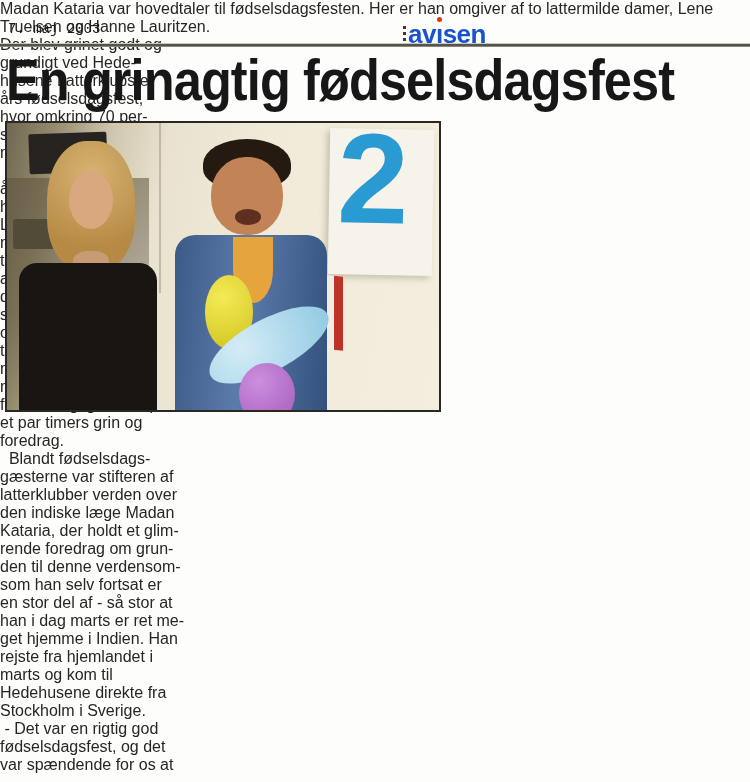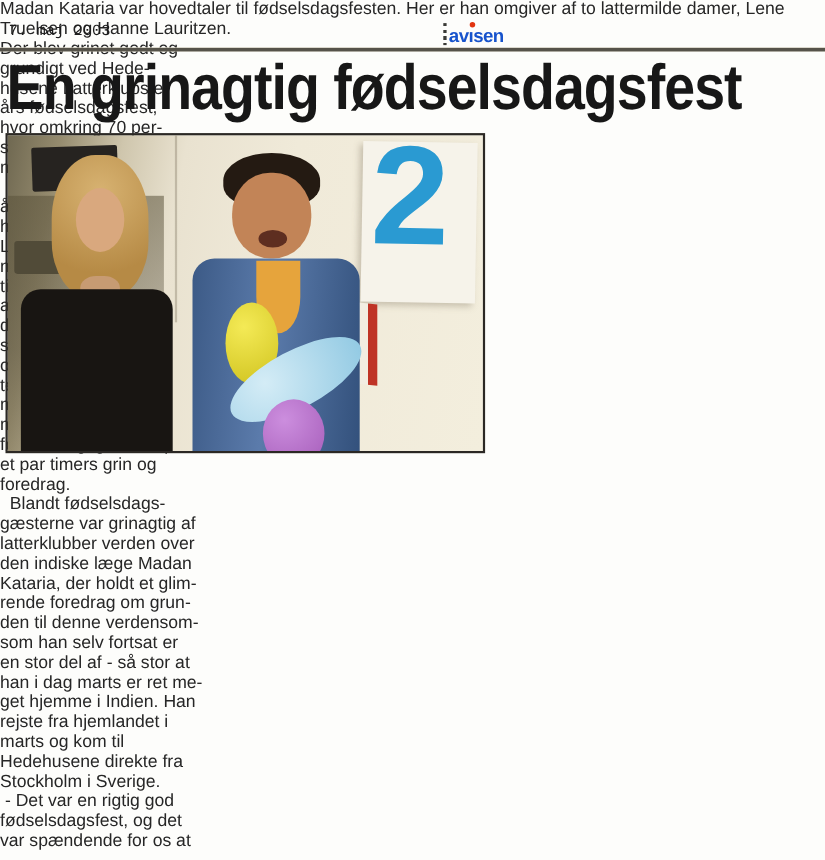--- a/index.html
+++ b/index.html
@@ -1,20 +1,20 @@
 <!DOCTYPE html>
 <html><head>
 <meta charset="utf-8">
 <style>
   html,body{margin:0;padding:0;background:#e9e9e9;}
   .page{position:relative;width:750px;height:782px;background:#fdfdfb;overflow:hidden;
         font-family:"Liberation Sans","DejaVu Sans",sans-serif;color:#262626;}
   
   .date{position:absolute;left:8px;top:21px;font-size:14px;color:#1c1c1c;letter-spacing:0;font-family:Liberation Mono, monospace;}
-  .logo{position:absolute;left:403px;top:21px;font-size:17px;font-weight:bold;color:#1753cc;
+  .logo{position:absolute;left:403px;top:21px;font-size:26px;font-weight:bold;color:#1753cc;
         letter-spacing:-0.5px;line-height:1;}
   .logo .tear{display:inline-block;width:3px;height:20px;margin-right:2px;vertical-align:-3px;
         background:repeating-linear-gradient(180deg,#3a3a36 0 3px,transparent 3px 6px);}
   .logo .li{position:relative;display:inline-block;}
   .logo .dot{position:absolute;left:1px;top:-4px;width:5px;height:5px;border-radius:50%;
         background:#e23410;}
   .rule{position:absolute;left:0;top:43px;width:750px;height:4px;
         background:linear-gradient(180deg,#cdc8ba 0 1px,#56534a 1px 3px,#8a8679 3px 4px);}
   
   .headline{position:absolute;left:6px;top:48px;margin:0;font-size:58px;font-weight:bold;
@@ -153,21 +153,21 @@
       <div class="jline">og Hanne Lauritzen star-</div>
     </div>
   <div class="textcol col2">
       <div class="jline">tede den lokale klub op,</div>
       <div class="jline">men trods denne flytning</div>
       <div class="jline">mødte omkring de 40</div>
       <div class="jline">fødselsdagsgæster op til</div>
       <div class="jline">et par timers grin og</div>
       <div class="jline pend">foredrag.</div>
       <div class="jline">&nbsp;&nbsp;Blandt fødselsdags-</div>
-      <div class="jline">gæsterne var grinagtig af</div>
+      <div class="jline">gæsterne var stifteren af</div>
       <div class="jline">latterklubber verden over</div>
       <div class="jline">den indiske læge Madan</div>
       <div class="jline">Kataria, der holdt et glim-</div>
       <div class="jline">rende foredrag om grun-</div>
       <div class="jline">den til denne verdensom-</div>
       <div class="jline">som han selv fortsat er</div>
       <div class="jline">en stor del af - så stor at</div>
       <div class="jline">han i dag marts er ret me-</div>
       <div class="jline">get hjemme i Indien. Han</div>
     </div>

